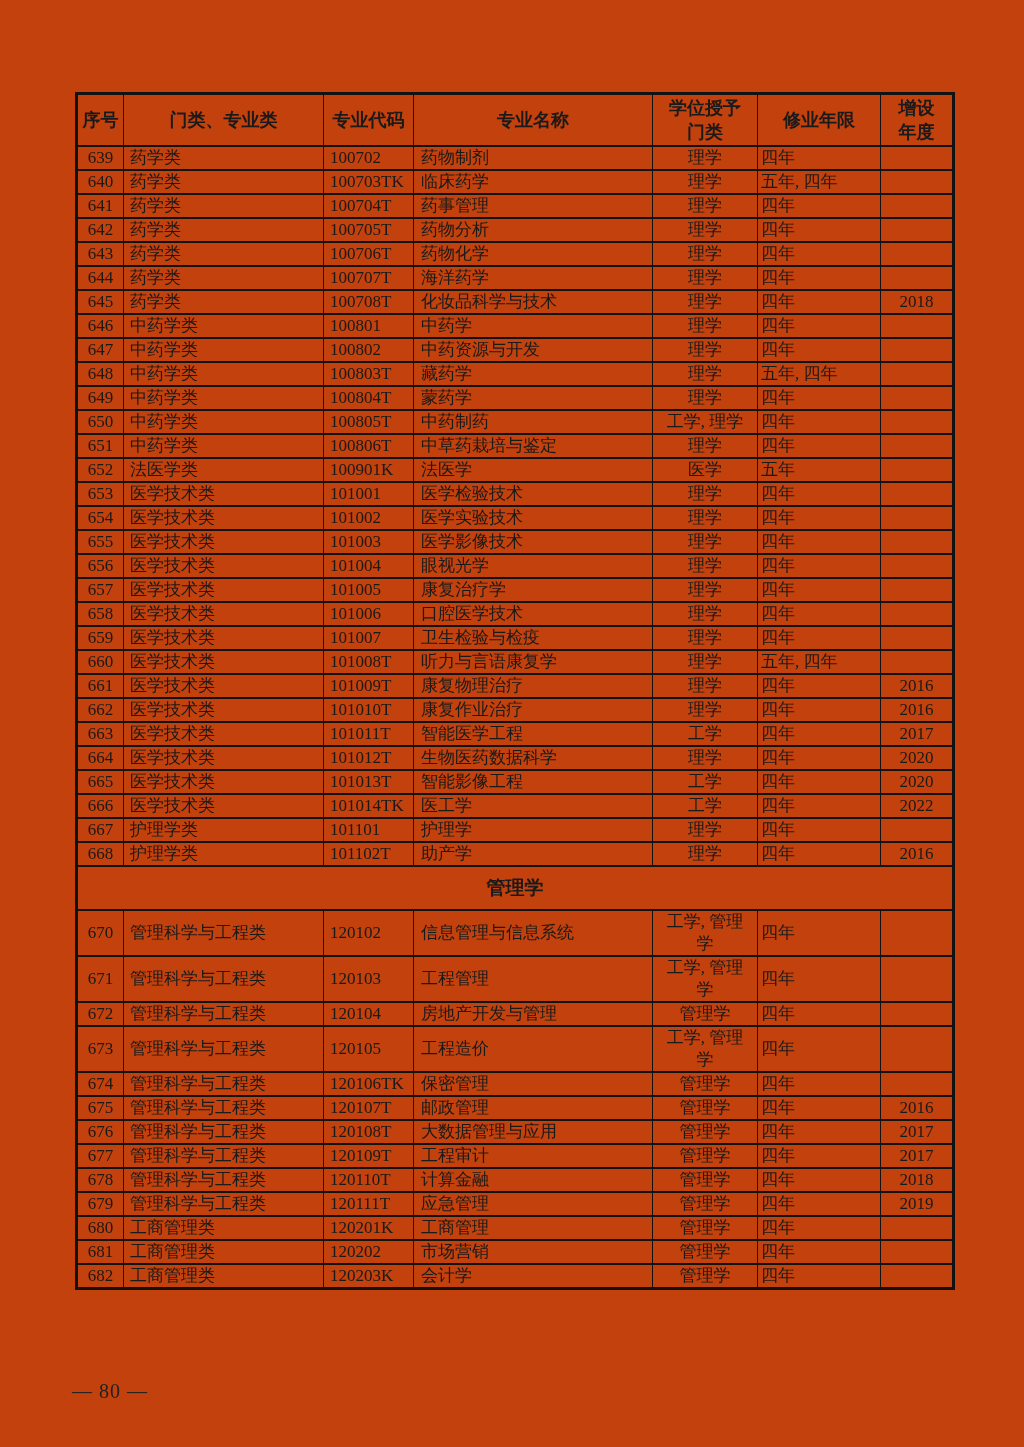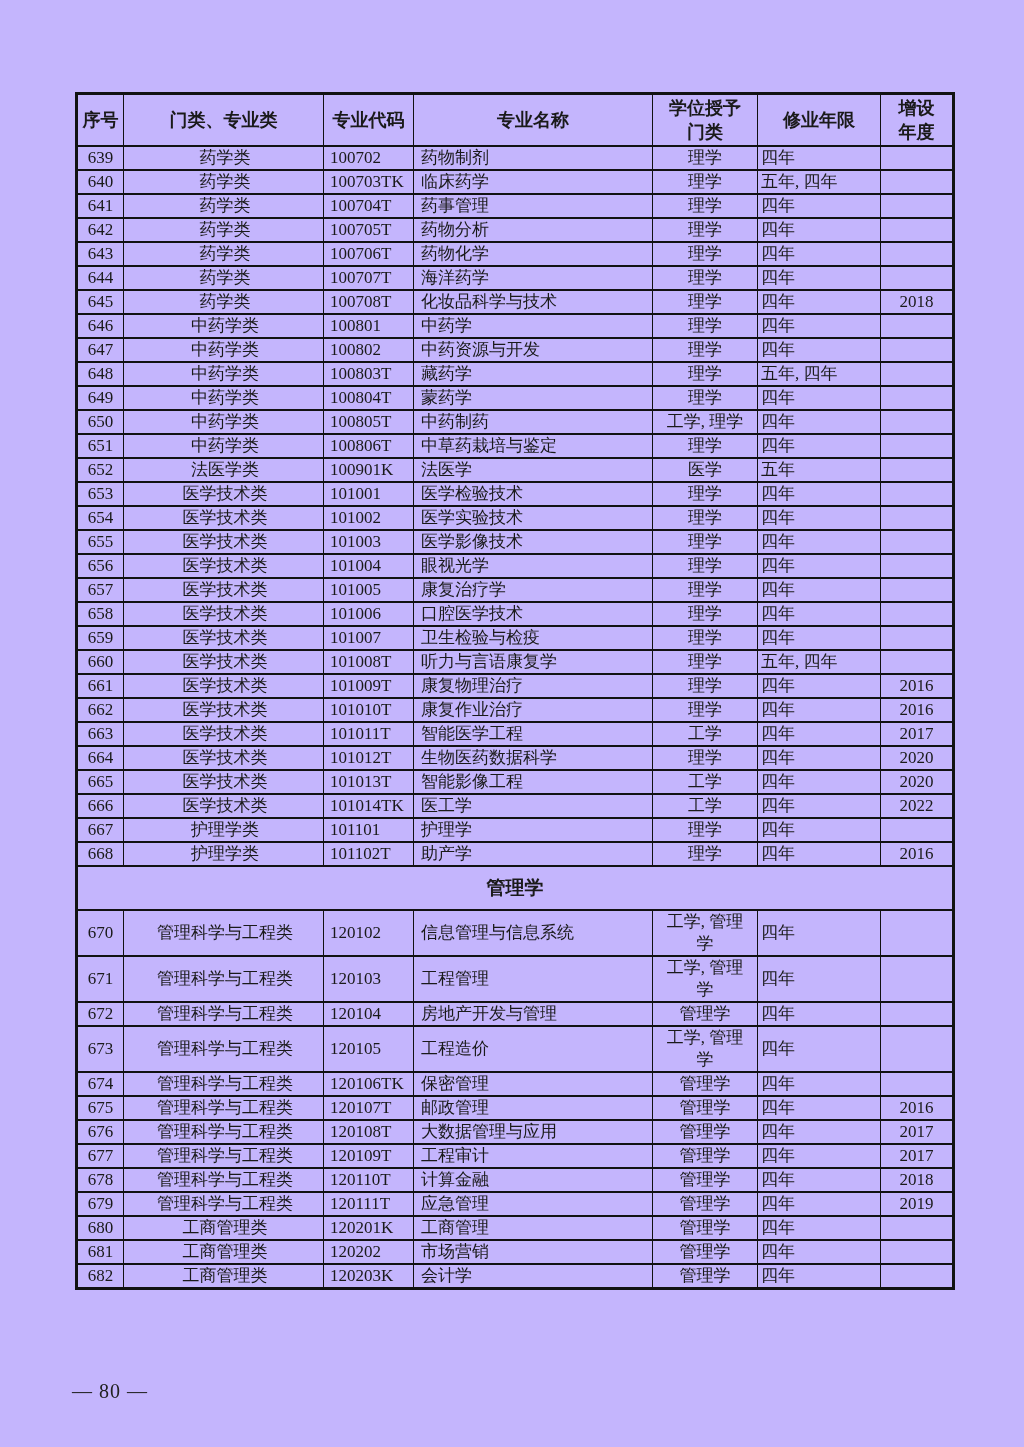--- a/index.html
+++ b/index.html
@@ -4,21 +4,21 @@
 <style>
   html, body { margin: 0; padding: 0; }
   body {
     width: 1024px; height: 1447px;
     background: #f2f2f2;
     font-family: "Liberation Serif", serif;
   }
   .page {
     position: relative;
     width: 1024px; height: 1447px;
-    background: #c4b5fd;
+    background: #c2410c;
     color: #1a1a1a;
     overflow: hidden;
   }
   table.majors {
     position: absolute;
     left: 75px; top: 92px;
     width: 877px;
     border-collapse: collapse;
     table-layout: fixed;
     border: 3px solid #121212;
@@ -41,21 +41,21 @@
     white-space: pre-line;
     padding: 0 2px;
   }
   tbody td {
     font-size: 17px;
     line-height: 22px;
     height: 22px;
     padding: 0 3px;
   }
   td.col-no      { text-align: center; border-radius: 10px; }
-  td.col-category{ text-align: center; padding-left: 6px; }
+  td.col-category{ text-align: left; padding-left: 6px; }
   td.col-code    { text-align: left; padding-left: 6px; font-family: "Liberation Serif", serif; }
   td.col-name    { text-align: left; padding-left: 7px; }
   td.col-degree  { text-align: center; white-space: pre-line; }
   td.col-years   { text-align: left; }
   td.col-added   { text-align: center; }
   tr.section-row td {
     font-family: "Liberation Sans", sans-serif;
     font-weight: 600;
     font-size: 19px;
     text-align: center;

